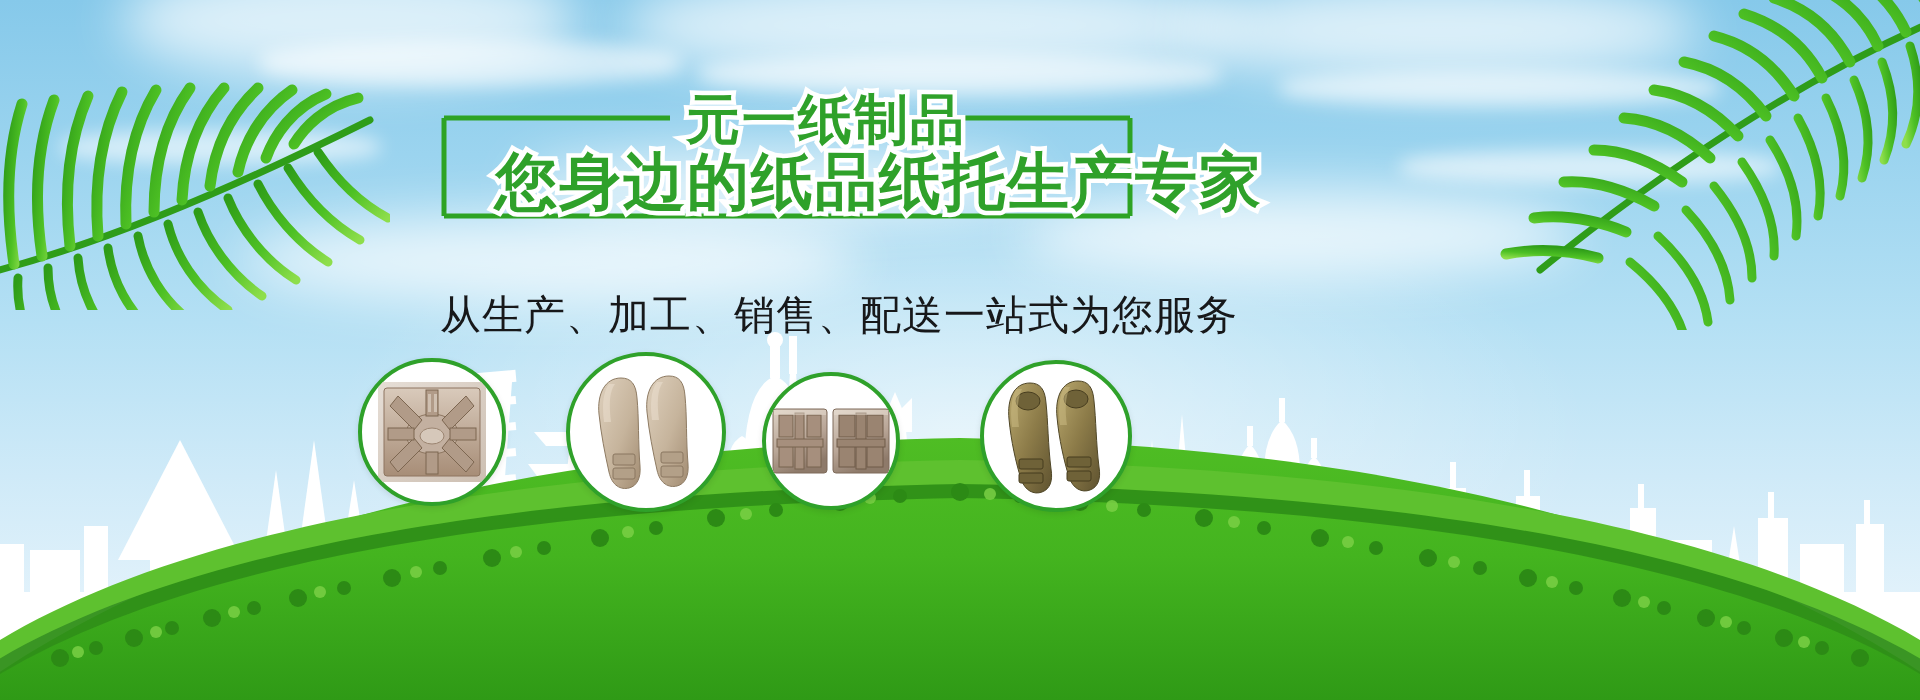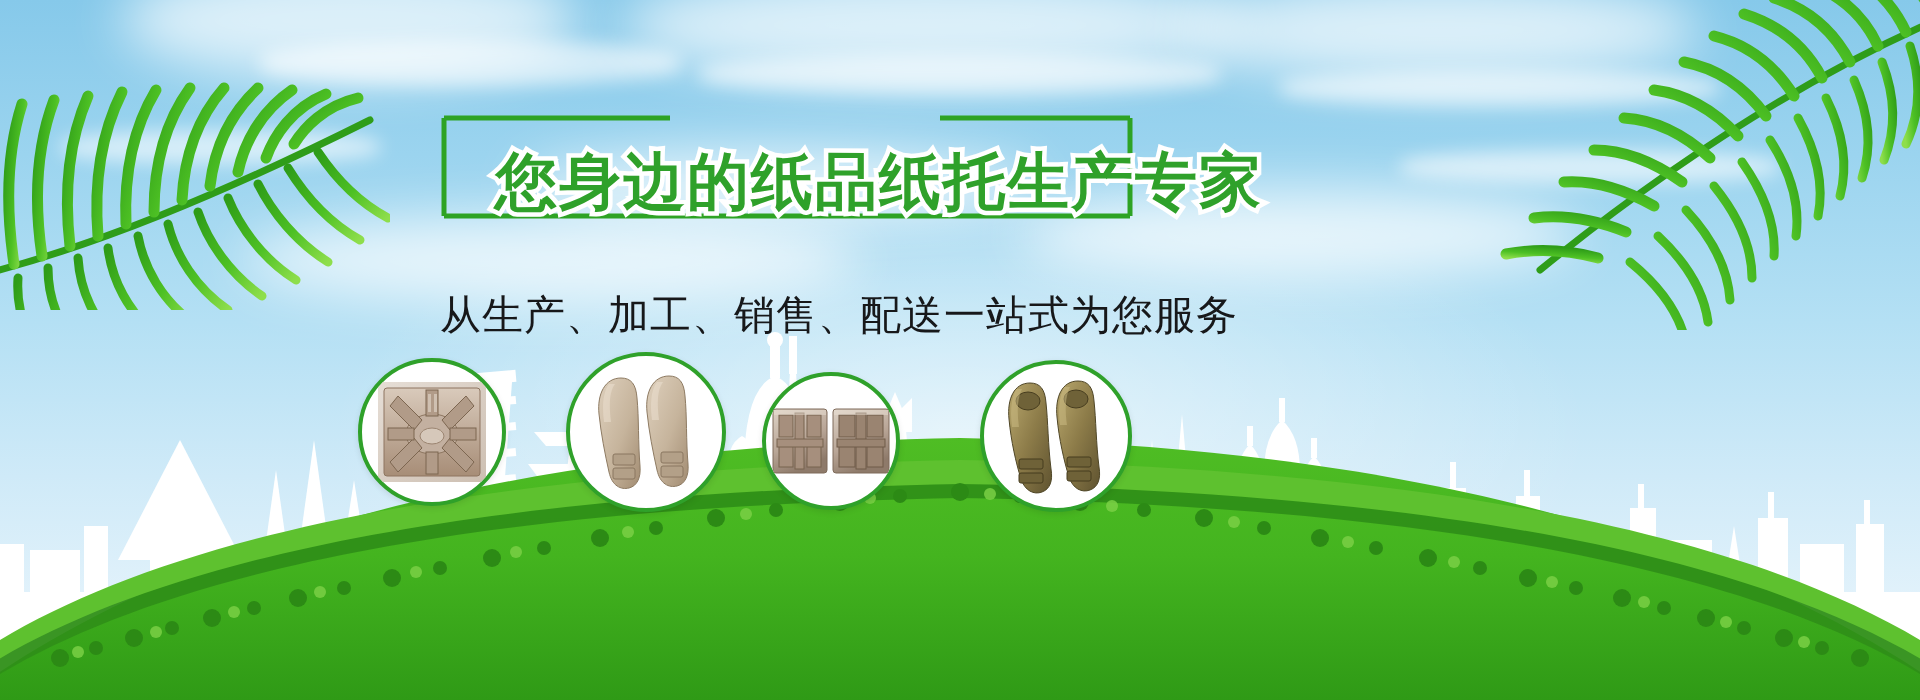--- a/index.html
+++ b/index.html
@@ -406,20 +406,21 @@
 
     <svg id="frame-corner" viewBox="0 0 700 128">
       <g stroke="#2ea324" stroke-width="5" fill="none">
         <path d="M4 26 L230 26"></path>
         <path d="M4 26 L4 124"></path>
         <path d="M4 124 L690 124"></path>
         <path d="M690 124 L690 26"></path>
         <path d="M690 26 L500 26"></path>
       </g>
     </svg>
+    <div class="headline" id="headline-1">元一纸制品</div>
     <div class="headline" id="headline-2">您身边的纸品纸托生产专家</div>
   </div>
 
   <div id="subtitle">从生产、加工、销售、配送一站式为您服务</div>
 
   <div class="product" style="left:358px; top:358px; width:148px; height:148px;">
     <div class="photo">
       <svg width="112" height="104" viewBox="0 0 112 104">
         <defs>
           <linearGradient id="p1bg" x1="0" y1="0" x2="1" y2="1">

